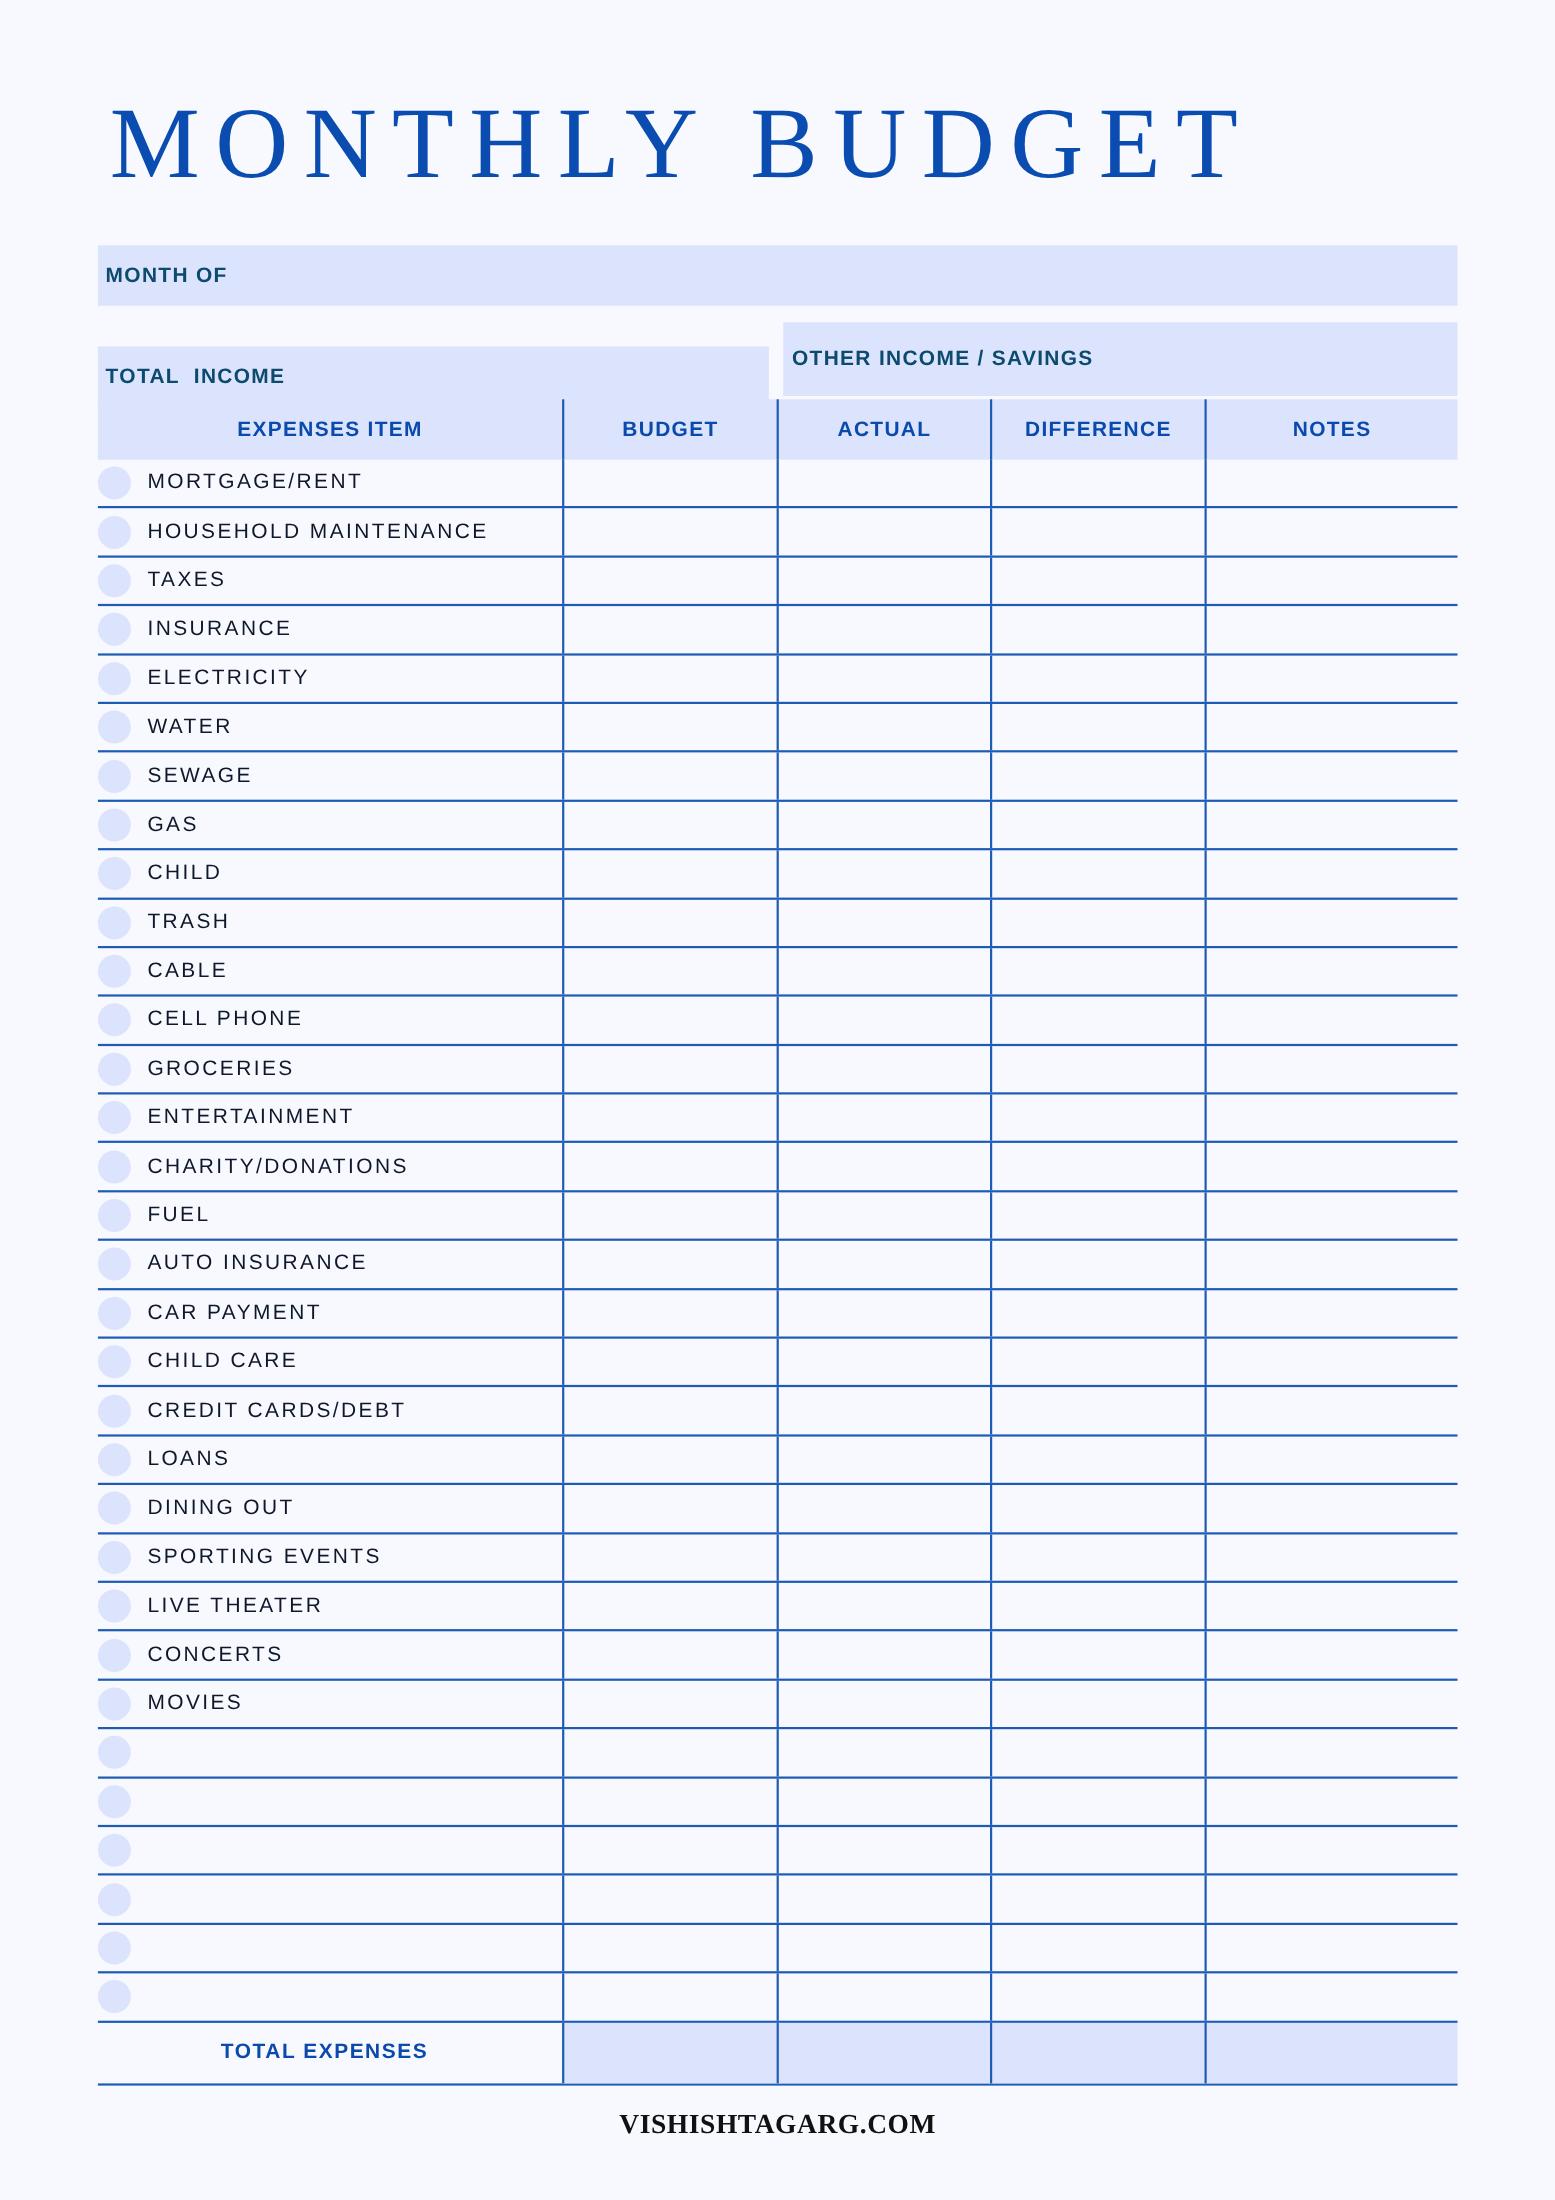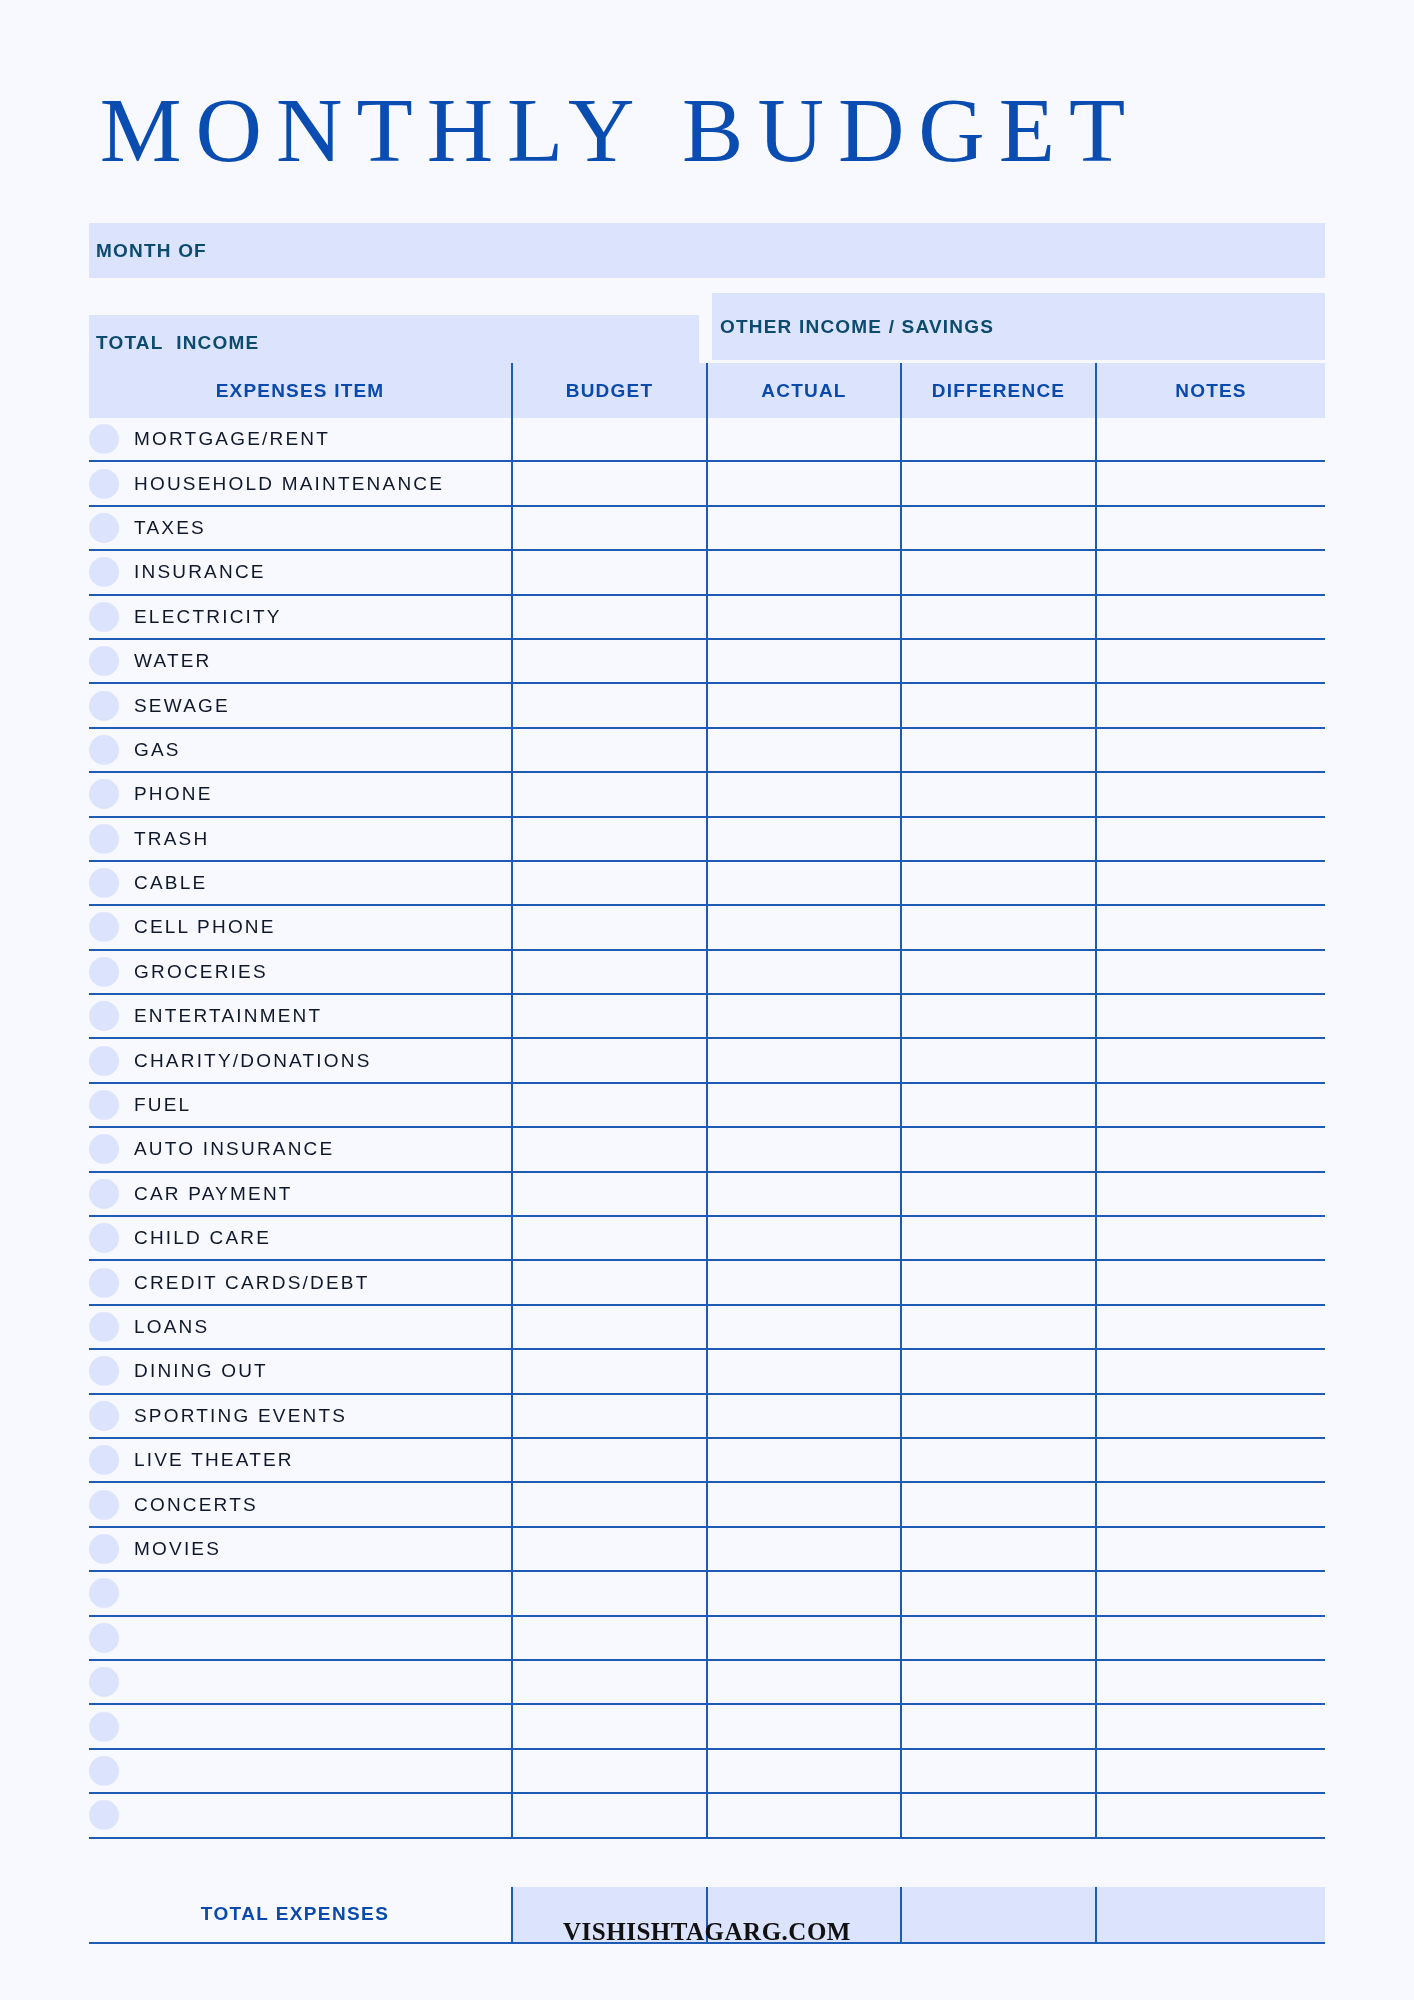--- a/index.html
+++ b/index.html
@@ -68,21 +68,21 @@
     font-size: 19px;
     letter-spacing: 2.2px;
     color: #0f172a;
   }
   .dot {
     width: 30px; height: 30px; border-radius: 50%;
     background: #dce4fd;
     margin-right: 15px;
     flex: 0 0 auto;
   }
-  .row.total { height: 57px; margin-top: 48px; }
+  .row.total { height: 57px; }
   .row.total .cell.shade { background: #dce4fd; }
   .total-label {
     display: flex; align-items: center; justify-content: center;
     font-weight: bold; font-size: 19px; letter-spacing: 1.4px;
     color: #0a4aad;
     padding-right: 10px;
   }
   .footer {
     position: absolute; left: 0; top: 1918px; width: 1414px;
     text-align: center;
@@ -192,21 +192,21 @@
           <span>GAS</span>
         </div>
         <div class="cell"></div>
         <div class="cell"></div>
         <div class="cell"></div>
         <div class="cell"></div>
       </div>
       <div class="row">
         <div class="cell item">
           <span class="dot"></span>
-          <span>PHONE</span>
+          <span>CHILD</span>
         </div>
         <div class="cell"></div>
         <div class="cell"></div>
         <div class="cell"></div>
         <div class="cell"></div>
       </div>
       <div class="row">
         <div class="cell item">
           <span class="dot"></span>
           <span>TRASH</span>

